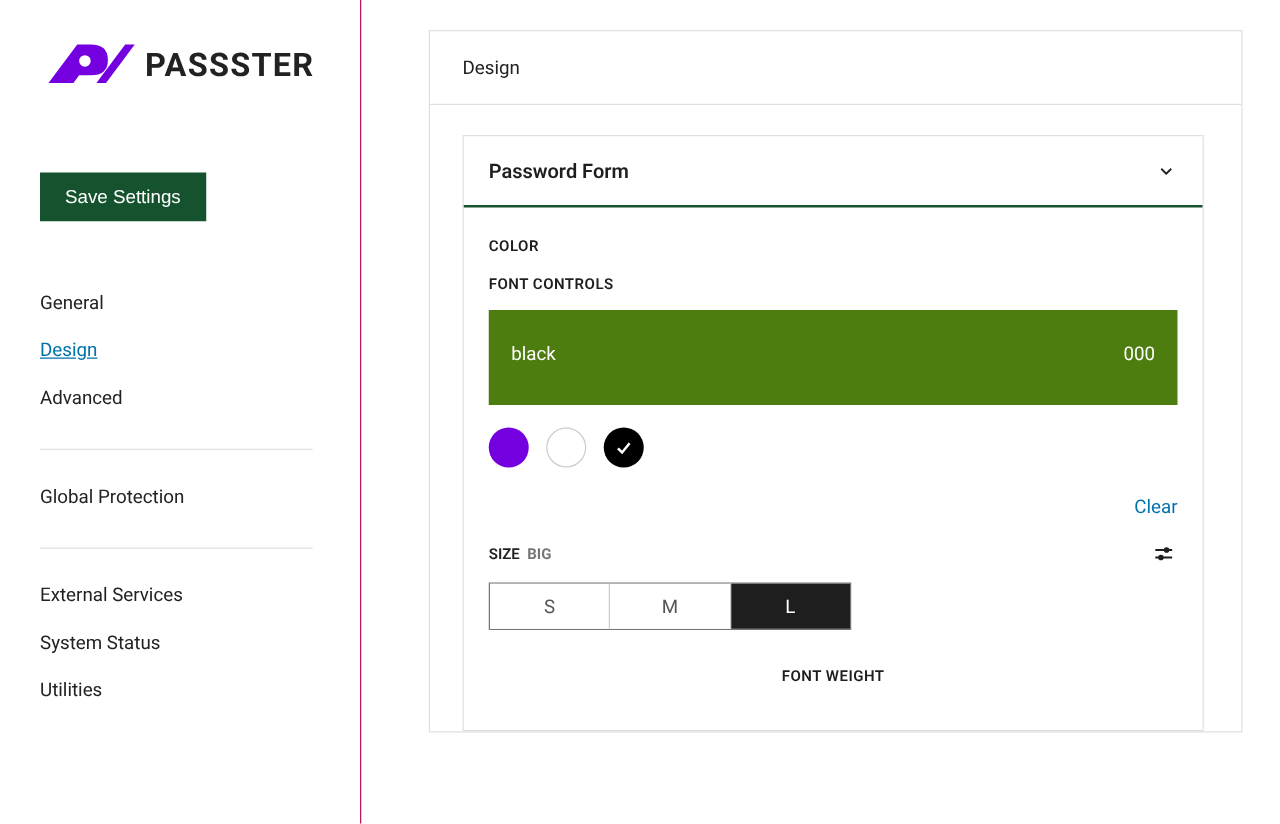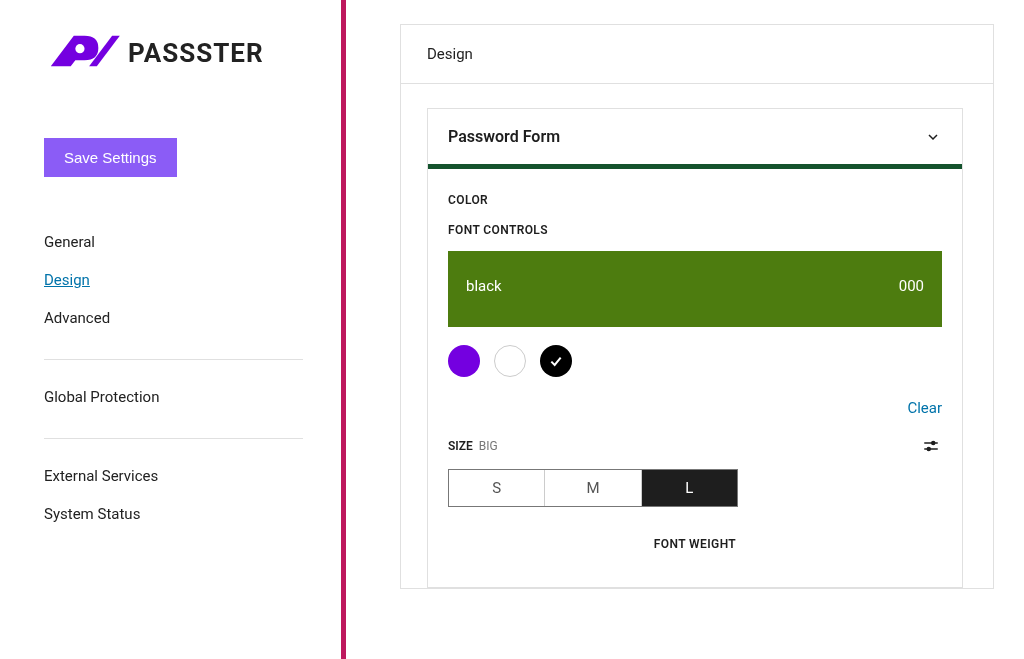--- a/index.html
+++ b/index.html
@@ -8,34 +8,34 @@
     background: #fff;
     color: #1e1e1e;
     width: 1024px;
     height: 659px;
     overflow: hidden;
   }
   .app { display: flex; height: 100%; }
 
   
   .sidebar {
-    width: 346px;
-    border-right: 5px solid #be185d;
-    padding: 28px 38px 0 44px;
+    width: 289px;
+    border-right: 1px solid #be185d;
+    padding: 28px 38px 0 32px;
   }
   .logo-wrap { display: flex; align-items: center; gap: 6px; margin-bottom: 60px; }
   .logo-wrap svg { width: 78px; height: 46px; }
   .brand-name {
     font-size: 26px;
     font-weight: 700;
     letter-spacing: 1px;
     color: #222;
   }
   .save-btn {
-    background: #8b5cf6;
+    background: #14532d;
     color: #fff;
     border: none;
     padding: 11px 20px;
     font-size: 15px;
     cursor: pointer;
     margin-bottom: 46px;
   }
   .nav-group { margin-bottom: 22px; }
   .nav-item {
     display: block;
@@ -76,21 +76,21 @@
     padding: 0 0 22px 0;
   }
   .accordion {
     border: 1px solid #e0e0e0;
     margin: 0 30px 0 0;
   }
   .accordion, .card-body > .intro { margin-left: 0; }
   .intro { padding-left: 0; }
 
   .section {
-    border-bottom: 5px solid #14532d;
+    border-bottom: 2px solid #14532d;
   }
   .section:last-child { border-bottom: none; }
   .section-header {
     display: flex;
     align-items: center;
     justify-content: space-between;
     padding: 18px 20px;
     cursor: pointer;
     font-weight: 600;
     font-size: 16px;
@@ -150,21 +150,21 @@
     align-items: center;
     justify-content: space-between;
     margin-top: 18px;
   }
   .size-label {
     font-size: 12px;
     font-weight: 600;
     color: #1e1e1e;
   }
   .size-label .muted {
-    font-weight: 400;
+    font-weight: 700;
     color: #777;
     margin-left: 3px;
   }
   .sliders-btn {
     width: 22px; height: 22px;
     display: inline-flex; align-items: center; justify-content: center;
     cursor: pointer;
   }
   .sliders-btn svg { width: 18px; height: 18px; }
 
@@ -213,20 +213,21 @@
         <a class="nav-item">Advanced</a>
       </div>
       <hr class="nav-divider">
       <div class="nav-group">
         <a class="nav-item">Global Protection</a>
       </div>
       <hr class="nav-divider">
       <div class="nav-group">
         <a class="nav-item">External Services</a>
         <a class="nav-item">System Status</a>
+        <a class="nav-item">Utilities</a>
       </div>
     </nav>
   </aside>
 
   <main class="main">
     <div class="card">
       <div class="card-header">Design</div>
 
       <div style="padding:24px 30px 0 26px;">
 

